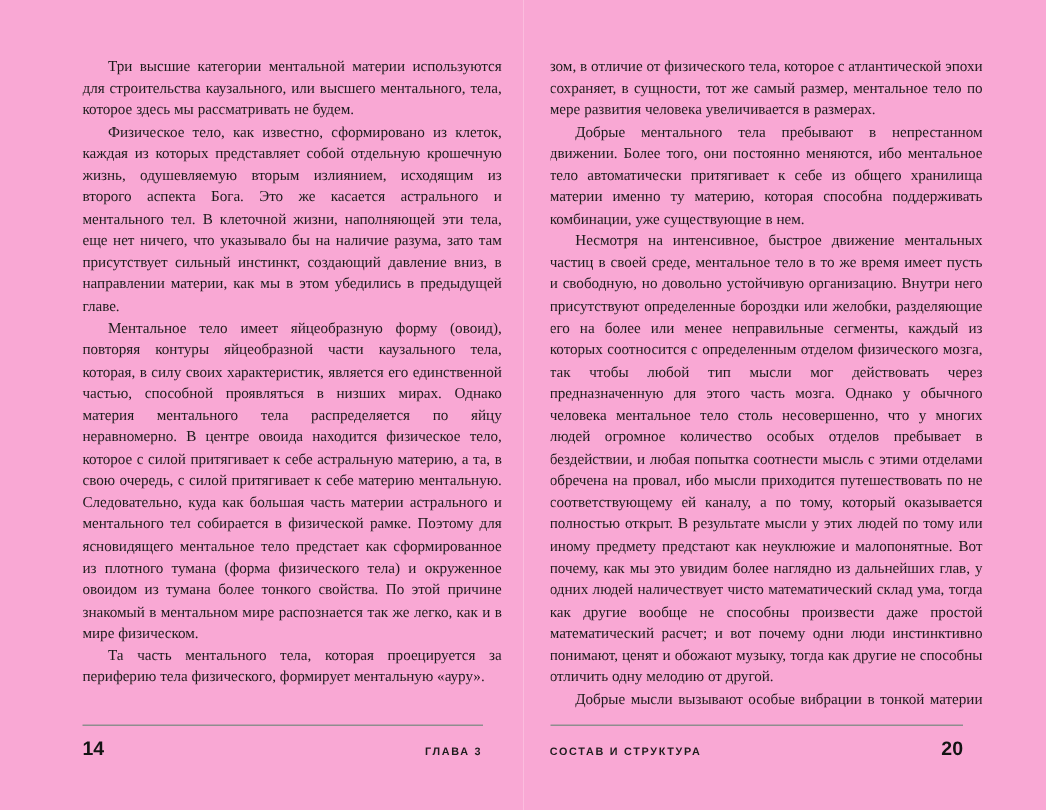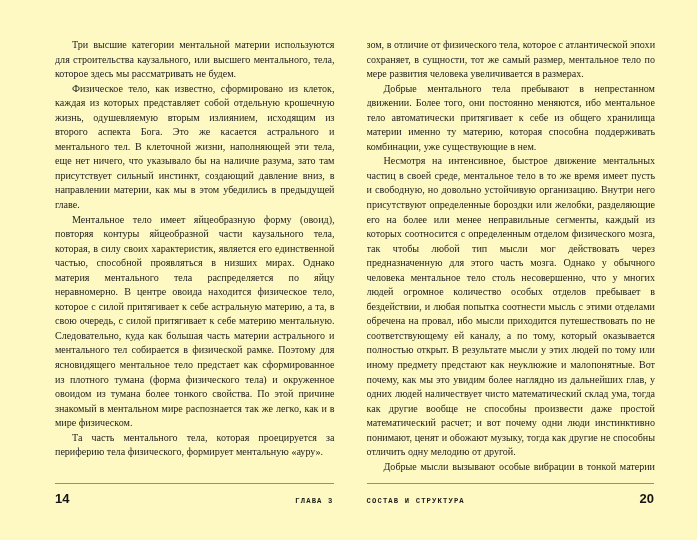--- a/index.html
+++ b/index.html
@@ -22,21 +22,21 @@
     background: #fefefe;
     display: flex;
     flex-direction: row;
   }
 
   .page {
     position: relative;
     box-sizing: border-box;
     width: 348.5px;
     height: 540px;
-    background: #fef9c3;
+    background: #f9a8d4;
   }
 
   .page-left {
     padding: 38px 14px 0 55px;
   }
   .page-right {
     padding: 38px 42px 0 18px;
   }
 
   .text-column {
@@ -60,21 +60,21 @@
   .para.cont {
     text-indent: 0;
   }
   .para + .para {
     margin-top: 0;
   }
 
   .page-footer {
     position: absolute;
     left: 0;
-    right: 1px;
+    right: 13px;
     bottom: 0;
     height: 57px;
   }
   .page-left .page-footer {
     padding: 0 14px 0 55px;
   }
   .page-right .page-footer {
     padding: 0 42px 0 18px;
   }
 
@@ -95,21 +95,21 @@
 
   .folio {
     font-family: "Liberation Sans", "DejaVu Sans", sans-serif;
     font-size: 13px;
     font-weight: bold;
     color: #141414;
     letter-spacing: 0px;
   }
 
   .running-head {
-    font-family: Liberation Mono, monospace;
+    font-family: Liberation Sans, sans-serif;
     font-size: 7.2px;
     font-weight: bold;
     letter-spacing: 1.15px;
     color: #1d1d1d;
     text-transform: uppercase;
     white-space: nowrap;
   }
 
   .gutter-shadow {
     position: absolute;

